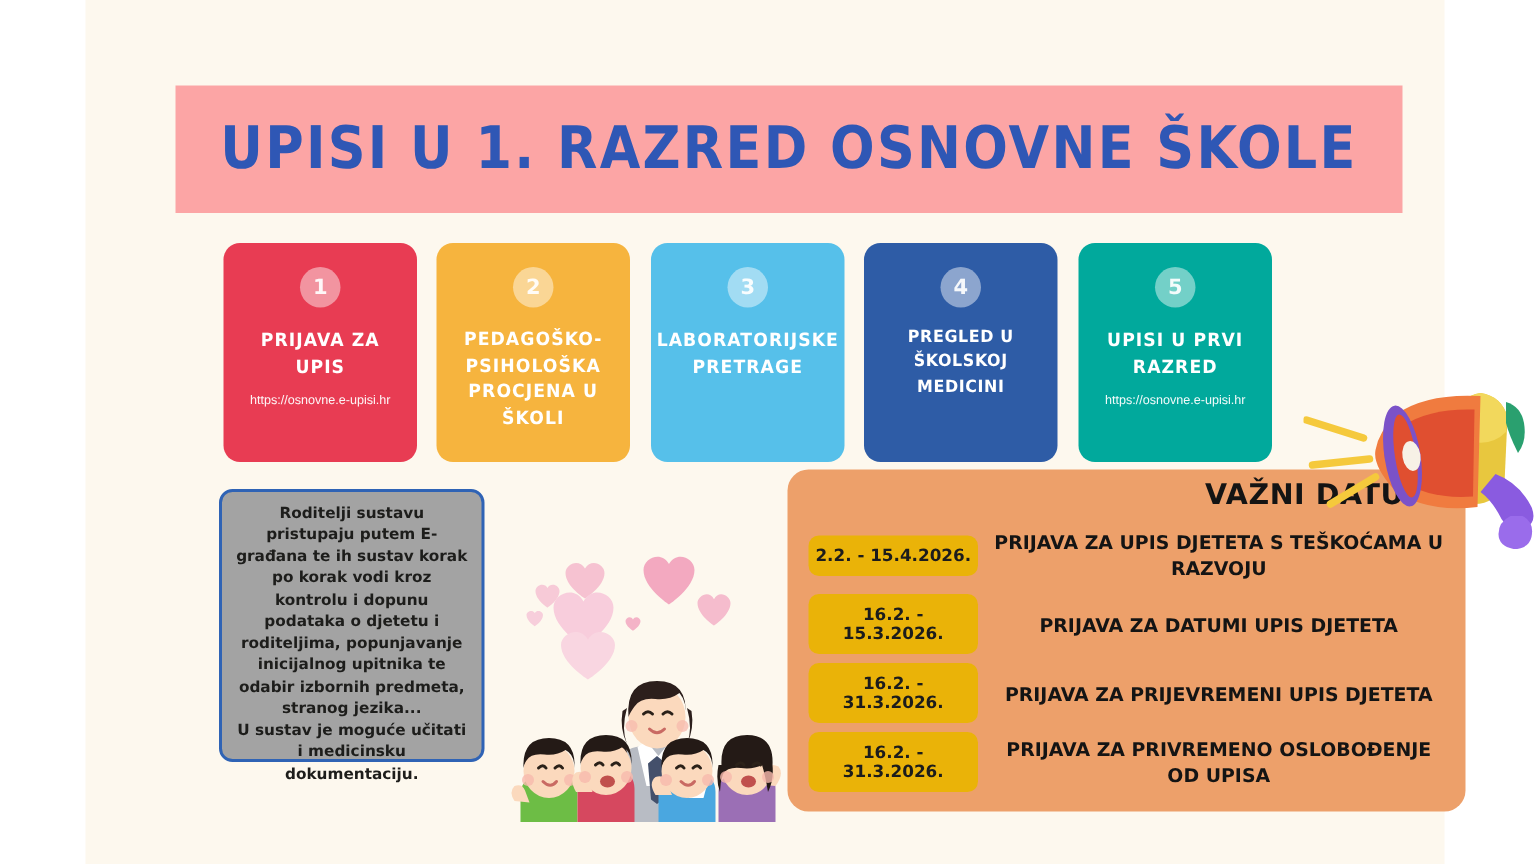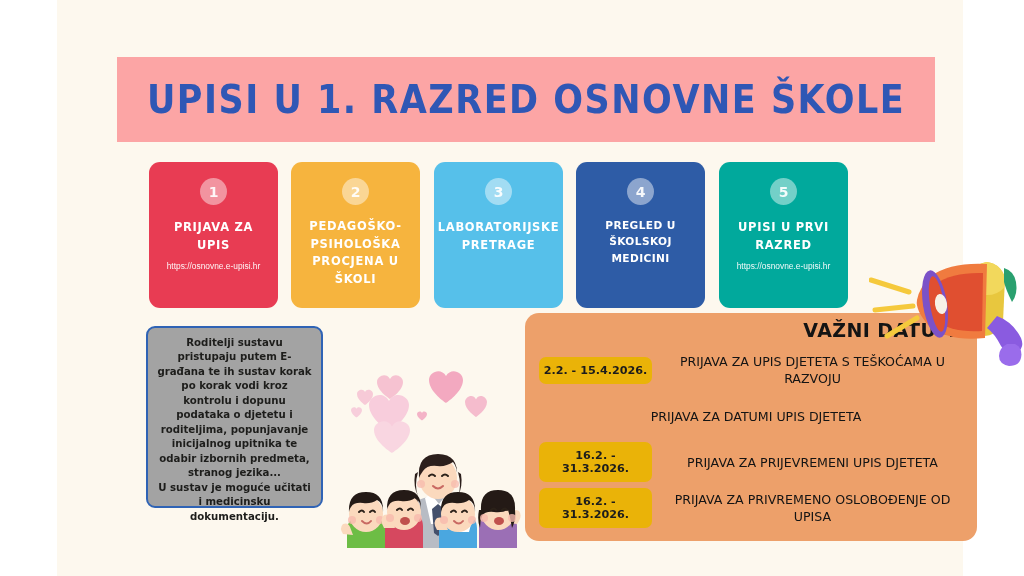--- a/index.html
+++ b/index.html
@@ -134,21 +134,21 @@
     padding: 7px 4px;
     font-family: "DejaVu Sans", sans-serif;
     font-weight: bold;
     font-size: 11.2px;
     color: #1c1c1c;
     text-align: center;
   }
   .date-label {
     flex: 1;
     font-family: "DejaVu Sans", sans-serif;
-    font-weight: normal;
+    font-weight: bold;
     font-size: 12.6px;
     line-height: 1.35;
     color: #141414;
     text-align: center;
     padding-left: 10px;
   }
 
   
   #megaphone { position: absolute; left: 812px; top: 248px; width: 196px; height: 120px; }
 </style>
@@ -275,20 +275,21 @@
   </div>
 
   <div id="dates-panel">
     <div id="dates-title">VAŽNI DATUMI</div>
 
     <div class="date-row">
       <div class="date-badge">2.2. - 15.4.2026.</div>
       <div class="date-label">PRIJAVA ZA UPIS DJETETA S TEŠKOĆAMA U RAZVOJU</div>
     </div>
     <div class="date-row">
+      <div class="date-badge">16.2. - 15.3.2026.</div>
       <div class="date-label">PRIJAVA ZA DATUMI UPIS DJETETA</div>
     </div>
     <div class="date-row">
       <div class="date-badge">16.2. - 31.3.2026.</div>
       <div class="date-label">PRIJAVA ZA PRIJEVREMENI UPIS DJETETA</div>
     </div>
     <div class="date-row">
       <div class="date-badge">16.2. - 31.3.2026.</div>
       <div class="date-label">PRIJAVA ZA PRIVREMENO OSLOBOĐENJE OD UPISA</div>
     </div>

